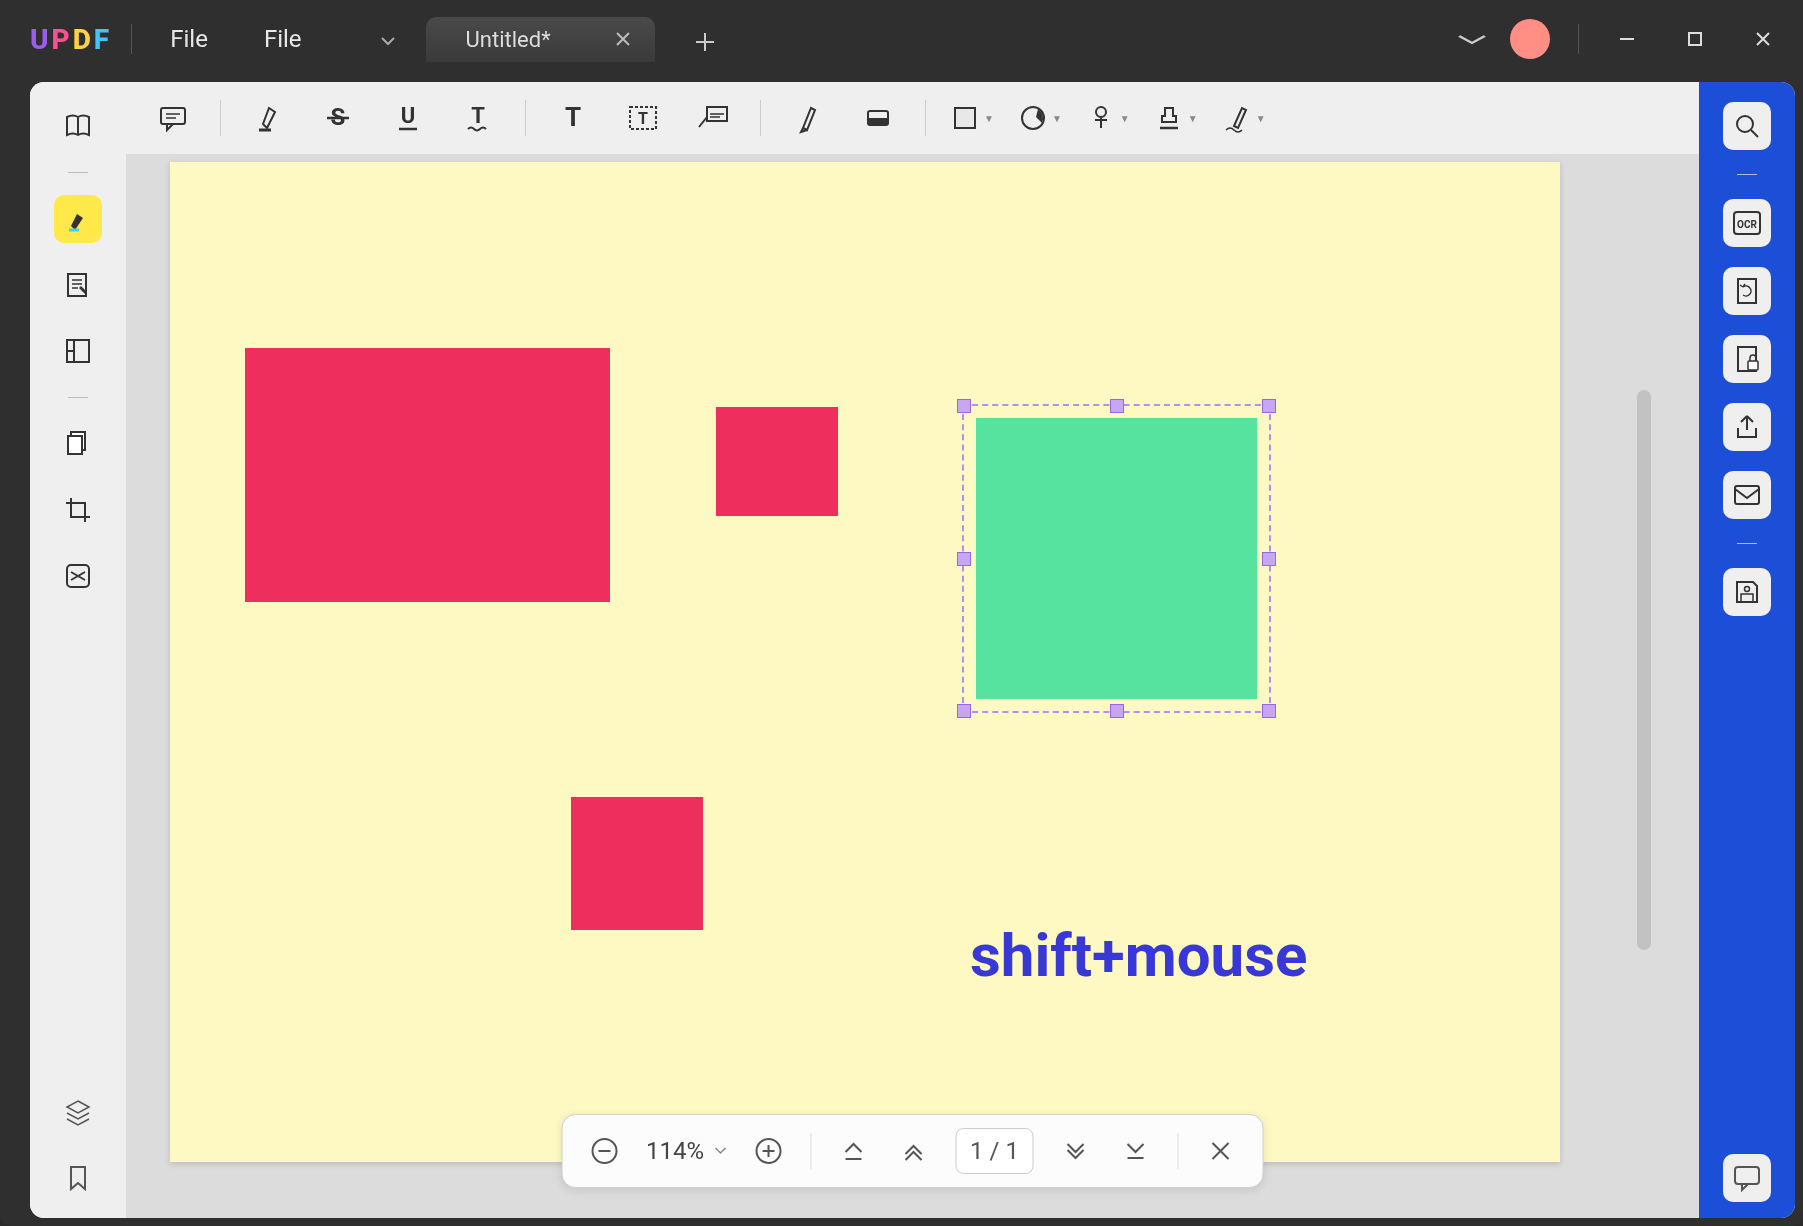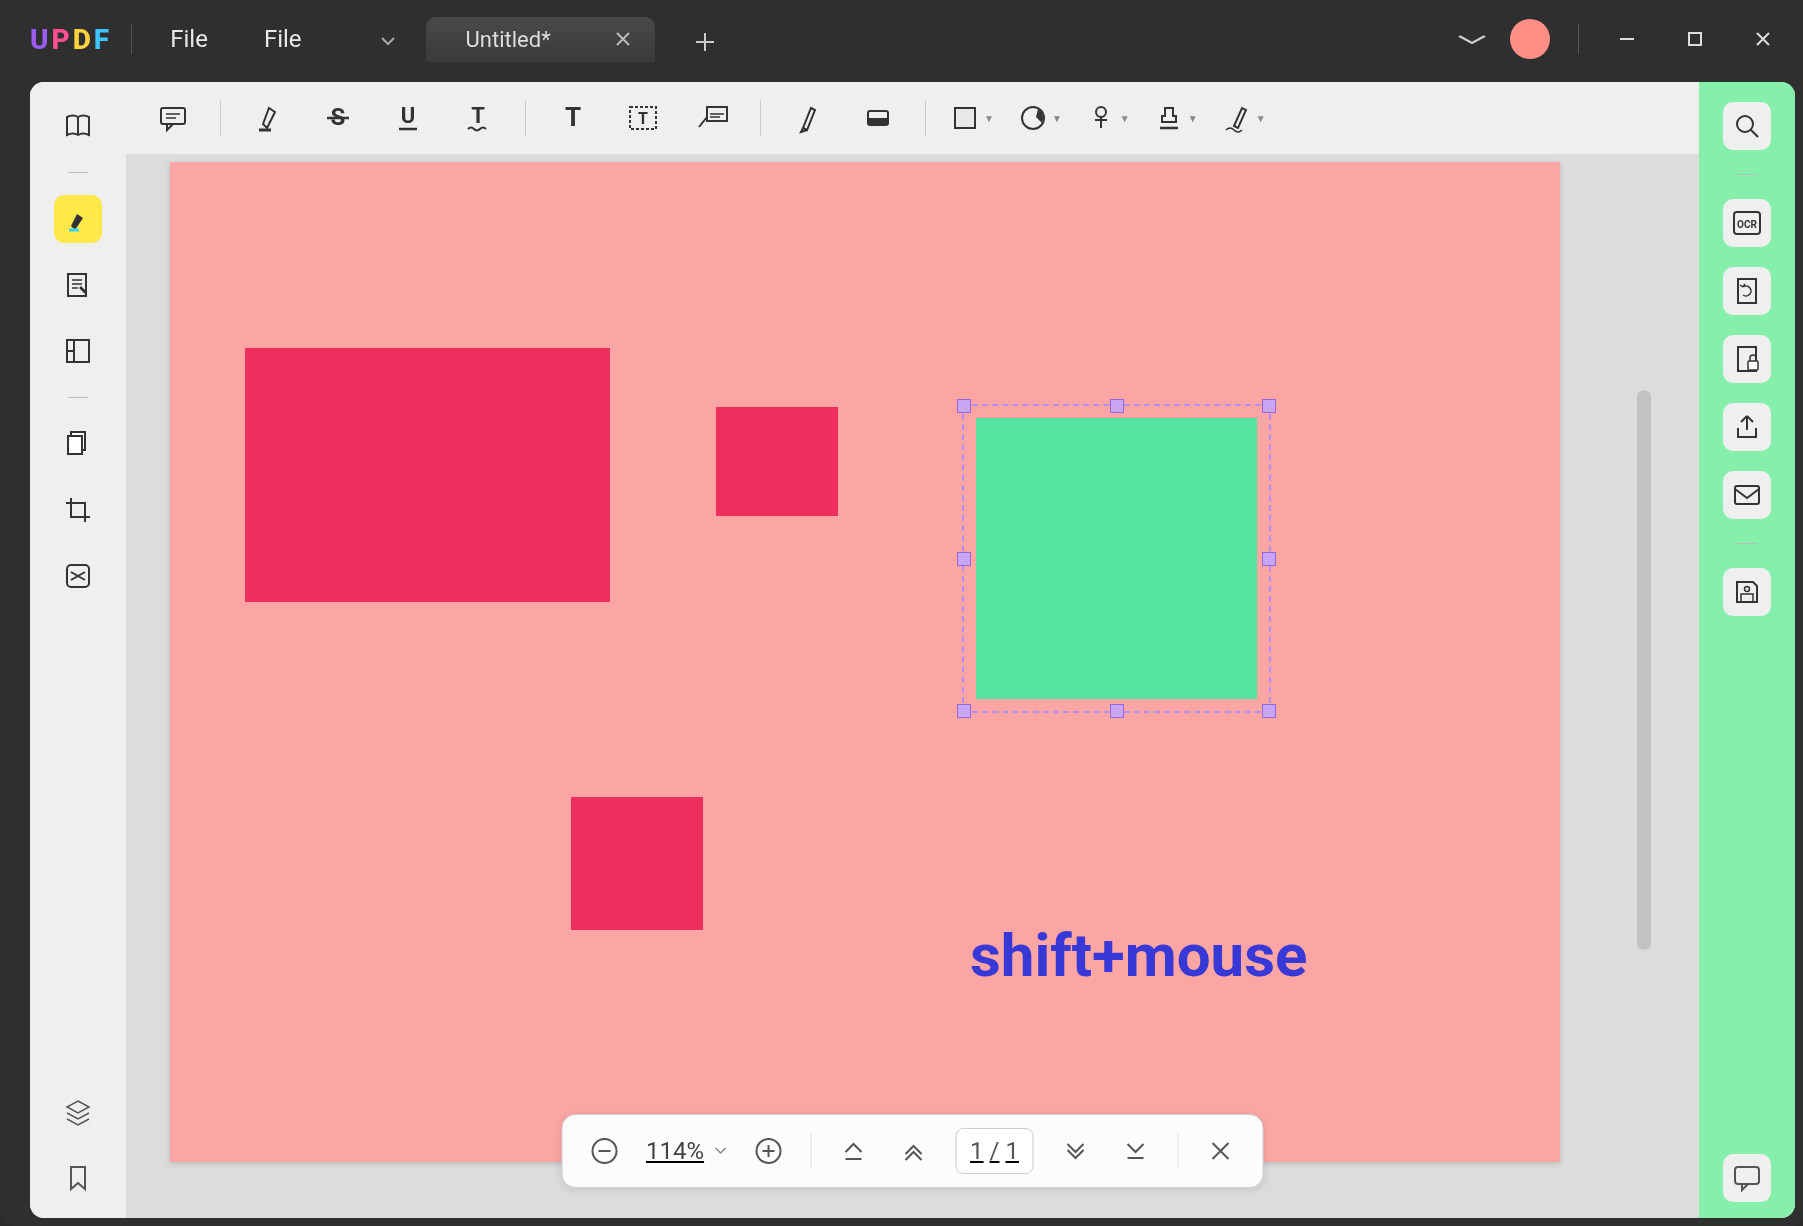--- a/index.html
+++ b/index.html
@@ -158,21 +158,21 @@
   background:#dcdcdc;
   position:relative;
   overflow:hidden;
 }
 .page {
   position:absolute;
   left: 44px;
   top: 8px;
   width: 1390px;
   height: 1000px;
-  background:#fca5a5;
+  background:#fef9c3;
   box-shadow: 0 2px 6px rgba(0,0,0,0.15);
 }
 .shape-pink-big {
   position:absolute;
   left: 75px; top: 186px;
   width: 365px; height: 254px;
   background:#ee2e5c;
 }
 .shape-pink-med {
   position:absolute;
@@ -213,41 +213,40 @@
 }
 .scrollbar {
   position:absolute;
   right: 48px; top: 236px;
   width: 14px; height: 560px;
   background:#c2c2c2;
   border-radius: 7px;
 }
 .right-rail {
   width: 96px;
-  background:#86efac;
+  background:#1d4ed8;
   display:flex;flex-direction:column;align-items:center;
   padding-top: 20px;
   gap: 20px;
 }
 .right-rail-bottom { margin-top:auto; padding-bottom:16px;}
 .bottom-bar {
   position:absolute;
   left: 50%;
   transform: translateX(-50%);
   bottom: 30px;
   background:#fcfcfc;
   border: 1px solid #d0d0d0;
   border-radius: 14px;
   box-shadow: 0 2px 8px rgba(0,0,0,0.1);
   height: 74px;
   display:flex;
   align-items:center;
   padding: 0 24px;
   gap: 24px;
-  text-decoration: underline;
 }
 .bb-icon {
   width: 36px; height:36px;
   display:flex;align-items:center;justify-content:center;
   cursor:pointer;
 }
 .bb-sep { width:1px; height:36px; background:#ddd; }
 .zoom-text { font-size: 24px; color:#444; display:flex;align-items:center;gap:10px; }
 .page-input {
   border:1px solid #ccc;border-radius:8px;

